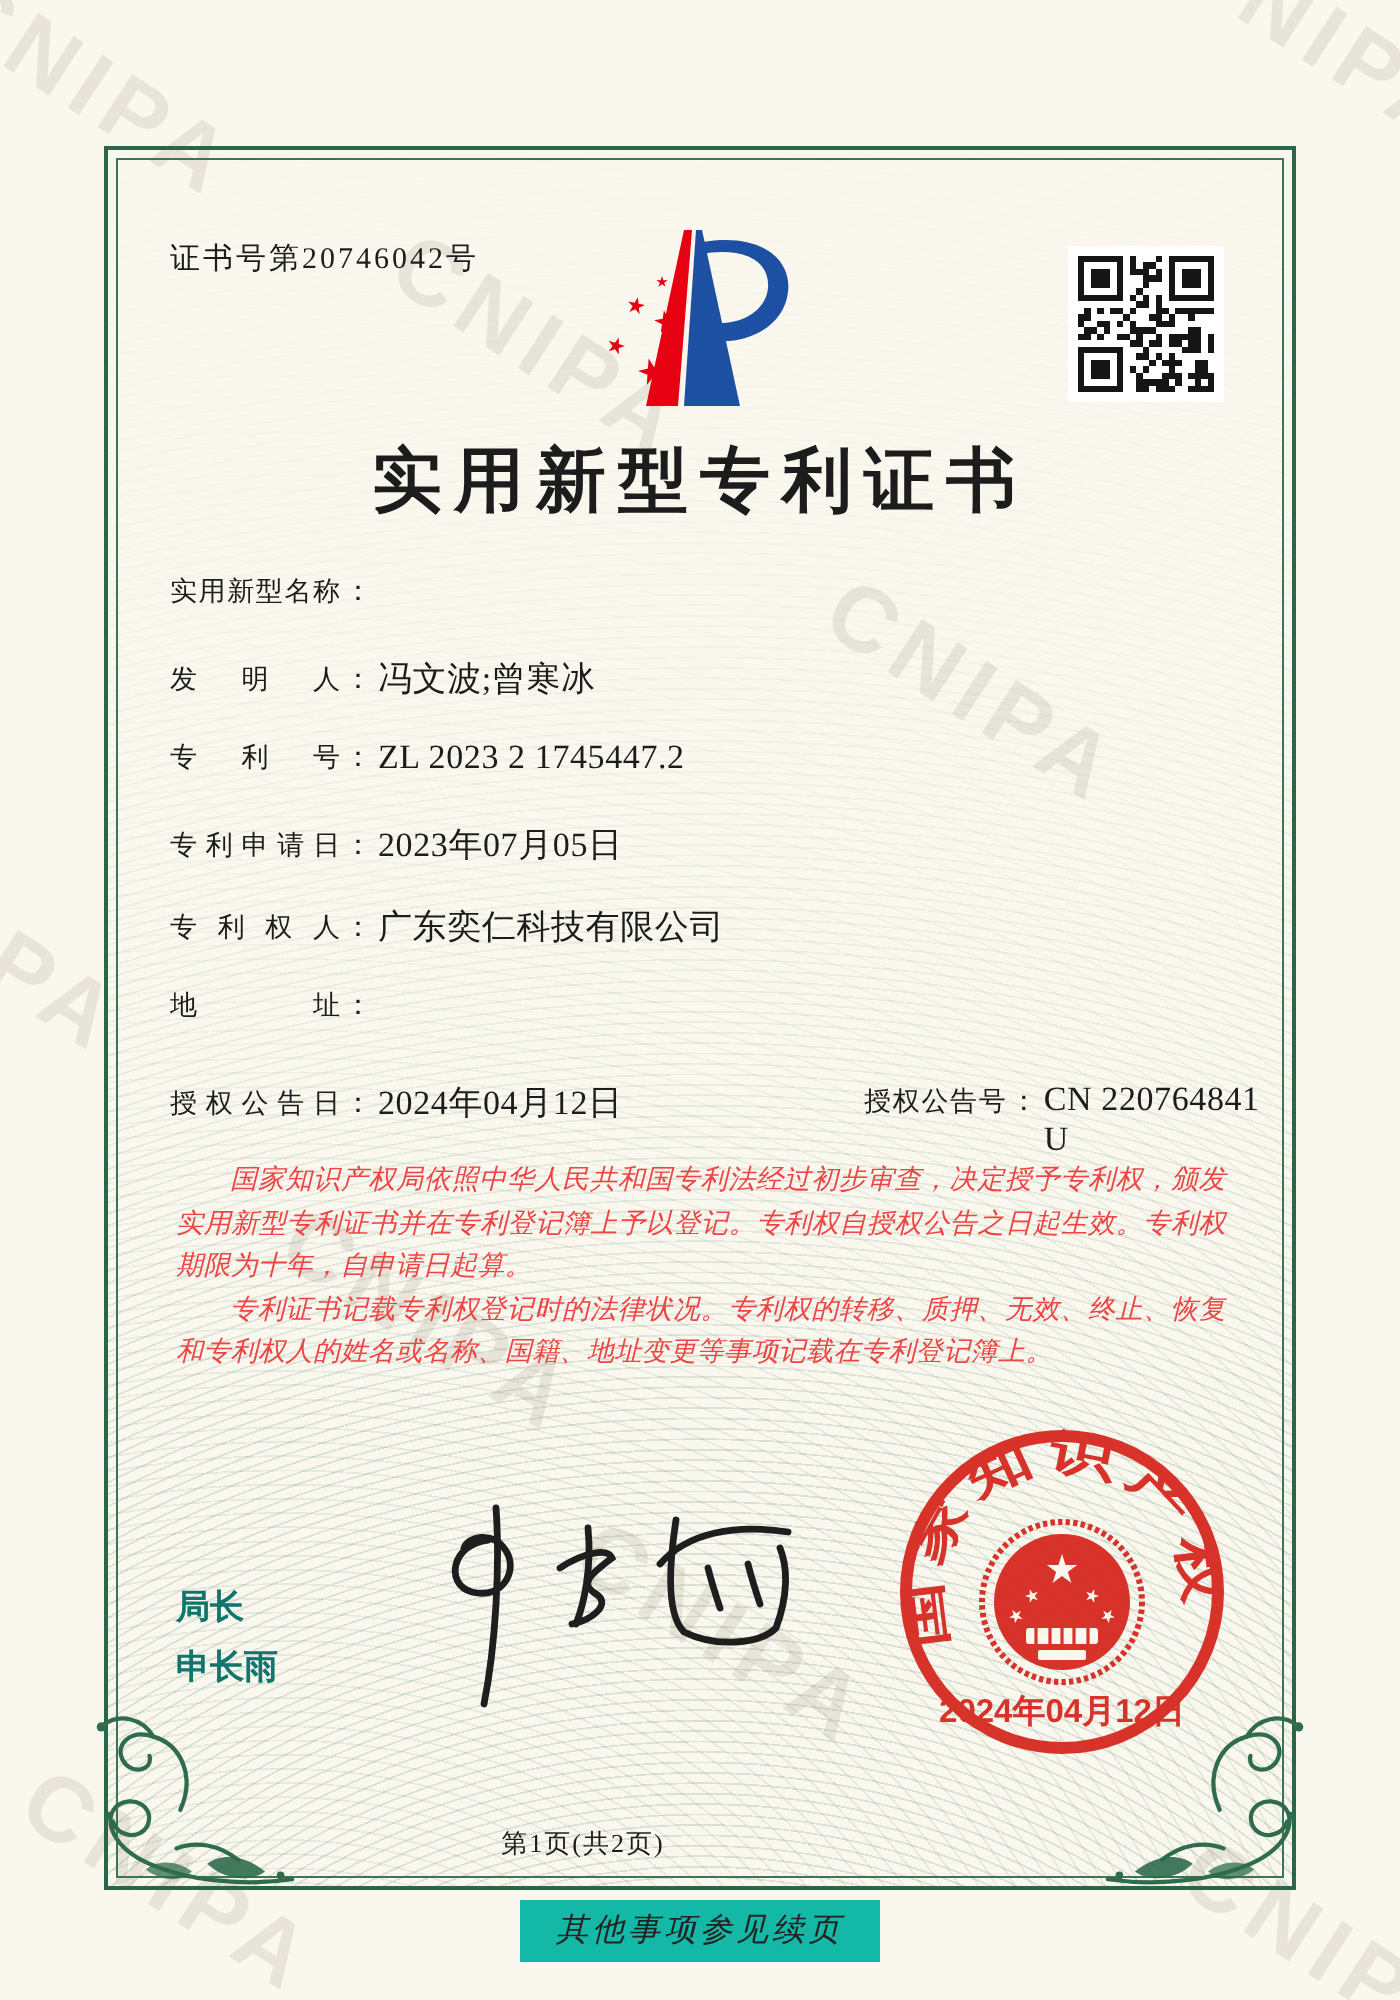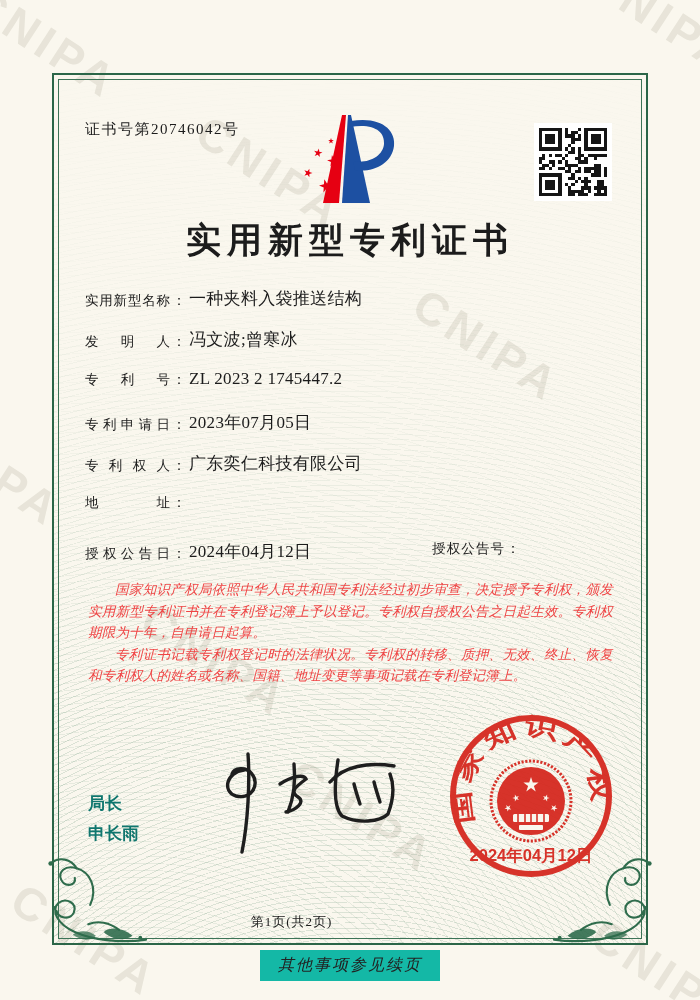--- a/index.html
+++ b/index.html
@@ -36,21 +36,21 @@
   .flourish{position:absolute;z-index:3;}
   .content{position:absolute;left:0;top:0;width:700px;height:1000px;z-index:4;}
   .cert-no{position:absolute;left:85px;top:120px;font-size:15px;letter-spacing:1.5px;}
   .logo{position:absolute;left:293px;top:111px;}
   .qr-box{position:absolute;left:534px;top:123px;width:78px;height:78px;background:#ffffff;padding:0;}
   .qr-box svg{position:absolute;left:5px;top:5px;width:68px;height:68px;}
   .title{
     position:absolute;left:0;top:217px;width:700px;text-align:center;
     font-size:35px;font-weight:bold;letter-spacing:6px;
   }
-  .row{position:absolute;left:85px;display:flex;align-items:flex-end;}
+  .row{position:absolute;left:85px;display:flex;align-items:center;}
   .flabel{
     display:inline-block;width:85px;font-size:13.5px;
     text-align:justify;text-align-last:justify;
   }
   .fcolon{font-size:14px;margin:0 3px 0 2px;}
   .fvalue{font-size:17px;letter-spacing:0.3px;}
   .fvalue.addr{display:inline-block;width:414px;font-size:16.5px;line-height:23px;letter-spacing:0;}
   .grant2{position:absolute;left:347px;top:0;display:flex;align-items:baseline;}
   .grant2 .flabel{width:72px;}
   .paras{
@@ -276,21 +276,20 @@
             <rect x="20" y="20" width="1" height="1" fill="#151515"></rect>
           </g>
         </svg>
     </div>
 
     <div class="title">实用新型专利证书</div>
 
     <div class="row" style="top:287px">
       <span class="flabel">实用新型名称</span>
         <span class="fcolon">：</span>
-      <span class="fvalue">一种夹料入袋推送结构</span>
     </div>
     <div class="row" style="top:328px">
       <span class="flabel">发明人</span>
         <span class="fcolon">：</span>
       <span class="fvalue">冯文波;曾寒冰</span>
     </div>
     <div class="row" style="top:369px">
       <span class="flabel">专利号</span>
         <span class="fcolon">：</span>
       <span class="fvalue">ZL 2023 2 1745447.2</span>
@@ -310,20 +309,21 @@
         <span class="fcolon">：</span>
     </div>
 
     <div class="row" style="top:540px;width:560px">
       <span class="flabel">授权公告日</span>
         <span class="fcolon">：</span>
       <span class="fvalue">2024年04月12日</span>
       <span class="grant2">
         <span class="flabel">授权公告号</span>
           <span class="fcolon">：</span>
+        <span class="fvalue">CN 220764841 U</span>
       </span>
     </div>
 
     <div class="paras">
       <p>国家知识产权局依照中华人民共和国专利法经过初步审查，决定授予专利权，颁发实用新型专利证书并在专利登记簿上予以登记。专利权自授权公告之日起生效。专利权期限为十年，自申请日起算。</p>
       <p>专利证书记载专利权登记时的法律状况。专利权的转移、质押、无效、终止、恢复和专利权人的姓名或名称、国籍、地址变更等事项记载在专利登记簿上。</p>
     </div>
 
     <div class="signer" style="top:792px">局长</div>
     <div class="signer" style="top:822px">申长雨</div>

